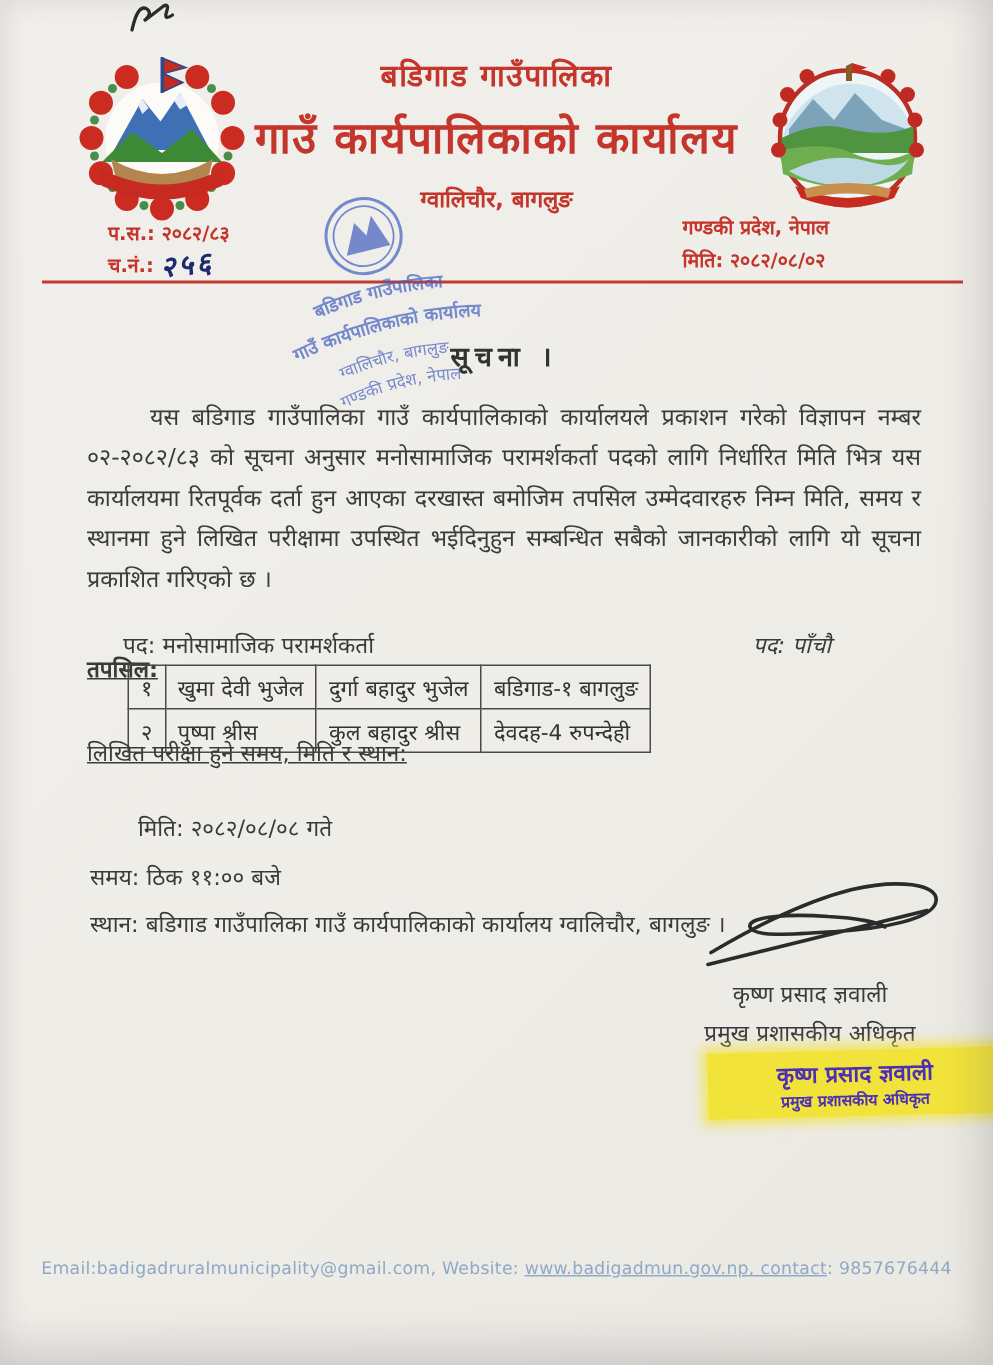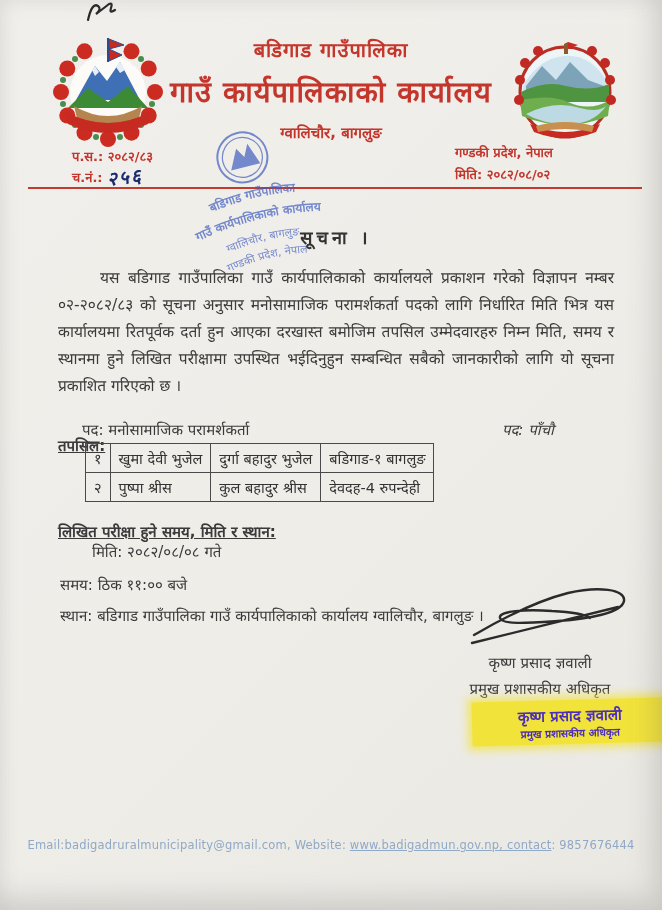--- a/index.html
+++ b/index.html
@@ -28,21 +28,21 @@
   .content{position:absolute;left:58px;right:48px;top:215px;}
   .notice-title{position:absolute;top:10px;left:0;right:0;text-align:center;font-size:18px;font-weight:bold;color:#333;letter-spacing:4px;}
   .body-par{position:absolute;top:50px;left:0;right:0;text-align:justify;text-indent:42px;font-size:15.5px;line-height:1.74;color:#3b3b3b;}
   .tapasil{position:absolute;top:180px;left:0;font-size:15px;font-weight:bold;text-decoration:underline;margin-top:40px;}
   .post-row{position:absolute;top:204px;left:0;right:0;display:flex;justify-content:space-between;font-size:15px;margin-left:24px;}
   .post-right{margin-right:60px;font-style:italic;}
   table.cand{position:absolute;top:228px;left:27px;border-collapse:collapse;font-size:14.5px;color:#333;}
   table.cand th,table.cand td{border:1.4px solid #4a4a4a;padding:2px 8px;height:24px;font-weight:normal;}
   table.cand th{text-align:center;}
   td.c{text-align:center;}
-  .exam-head{position:absolute;top:306px;left:0;font-size:15px;font-weight:bold;text-decoration:underline;}
+  .exam-head{position:absolute;top:276px;left:0;font-size:15px;font-weight:normal;text-decoration:underline;}
   .exam-line1{position:absolute;top:326px;left:2px;font-size:15px;margin-left:32px;}
   .exam-line2{position:absolute;top:359px;left:2px;font-size:15px;}
   .exam-line3{position:absolute;top:390px;left:2px;font-size:15px;}
   
   .sig-scribble{position:absolute;left:468px;top:585px;}
   .sig-block{position:absolute;left:420px;top:650px;width:240px;text-align:center;font-size:15px;line-height:26px;color:#3a3a3a;}
   .name-stamp{
     position:absolute;left:472px;top:700px;width:188px;padding:5px 4px 4px;text-align:center;
     background:#f2e33b;box-shadow:0 0 8px 4px rgba(242,227,59,.75);transform:rotate(-1.5deg);
     color:#4b2fb8;

